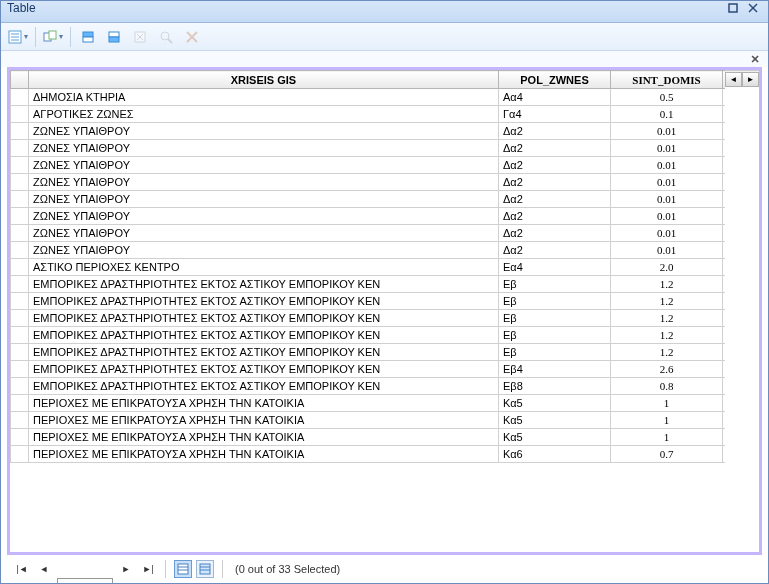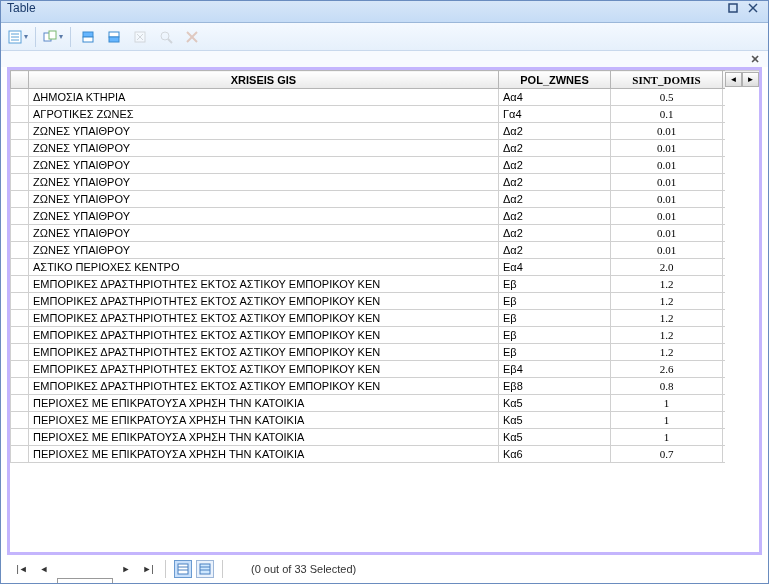--- a/index.html
+++ b/index.html
@@ -30,21 +30,21 @@
   .hscrollbar { height:17px; background:#f0f0f0; display:flex; align-items:center; border-top:1px solid #ccc; }
   .hscrollbar .arrow { width:17px; height:15px; background:linear-gradient(to bottom,#fff,#ddd); border:1px solid #b0b0b0; display:flex; align-items:center; justify-content:center; font-size:8px; cursor:pointer; }
   .hscrollbar .track { flex:1; height:15px; background:#efefef; position:relative; }
   .hscrollbar .thumb { position:absolute; left:210px; top:0; width:480px; height:13px; background:linear-gradient(to bottom,#f8f8f8,#d8d8d8); border:1px solid #b0b0b0; border-radius:1px; cursor:pointer; }
   .footer { height:28px; display:flex; align-items:center; padding:4px 6px; gap:4px; background:#fff; }
   .navbtn { width:18px; height:18px; display:flex; align-items:center; justify-content:center; cursor:pointer; color:#333; font-size:9px; }
   .pageinput { width:56px; height:18px; border:1px solid #999; font-size:11px; text-align:right; padding:0 4px;margin-top:35px; }
   .viewbtn { width:18px; height:18px; border:1px solid #9cb6d8; display:flex; align-items:center; justify-content:center; cursor:pointer; background:#eaf2fc; }
   .viewbtn.active { background:#c9e0fb; border-color:#6a9ad0; }
   .footer .divider { width:1px; height:18px; background:#ccc; margin:0 4px; }
-  .status { color:#333; margin-left:20px; }
+  .status { color:#333; margin-left:4px; }
   svg { display:block; }
 </style>
 </head>
 <body>
 
 <div class="window">
   <div class="titlebar">
     <span class="title">Table</span>
     <span class="winbtn">
       <svg width="10" height="10">

